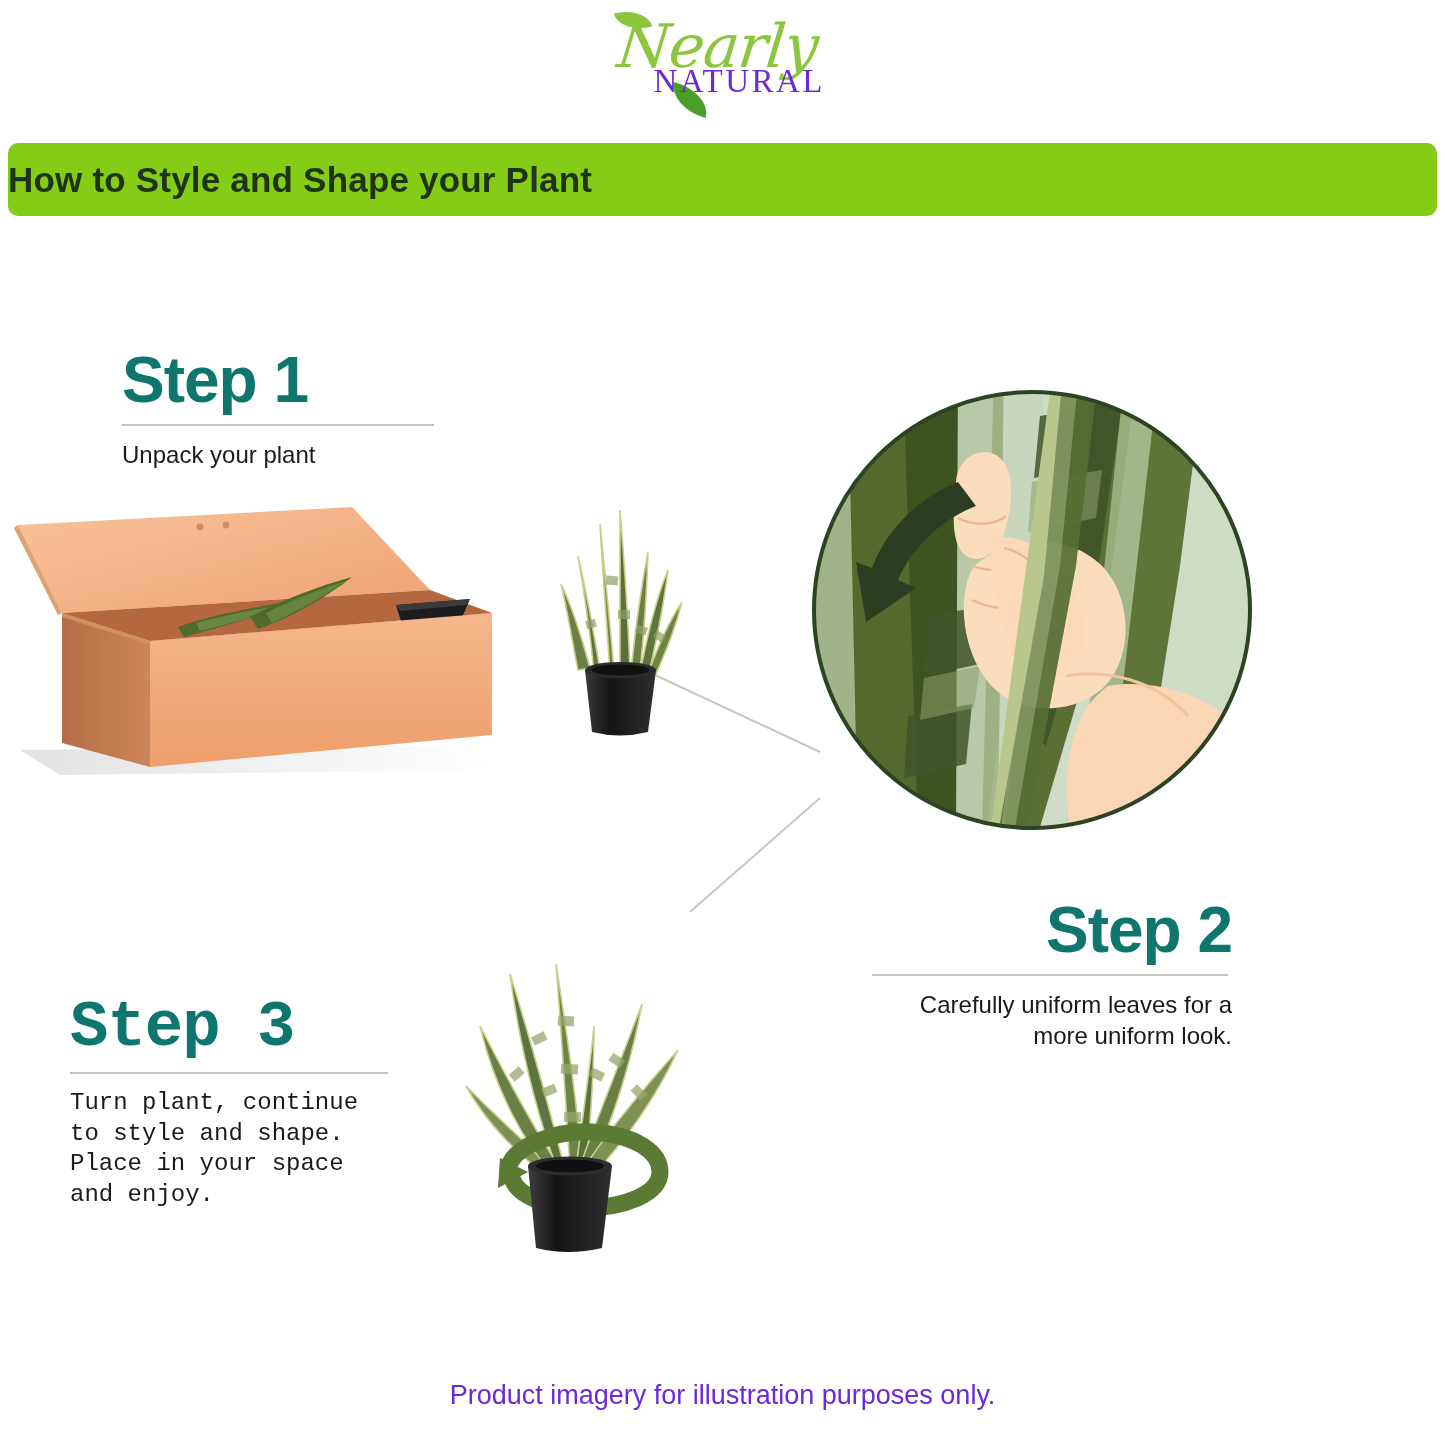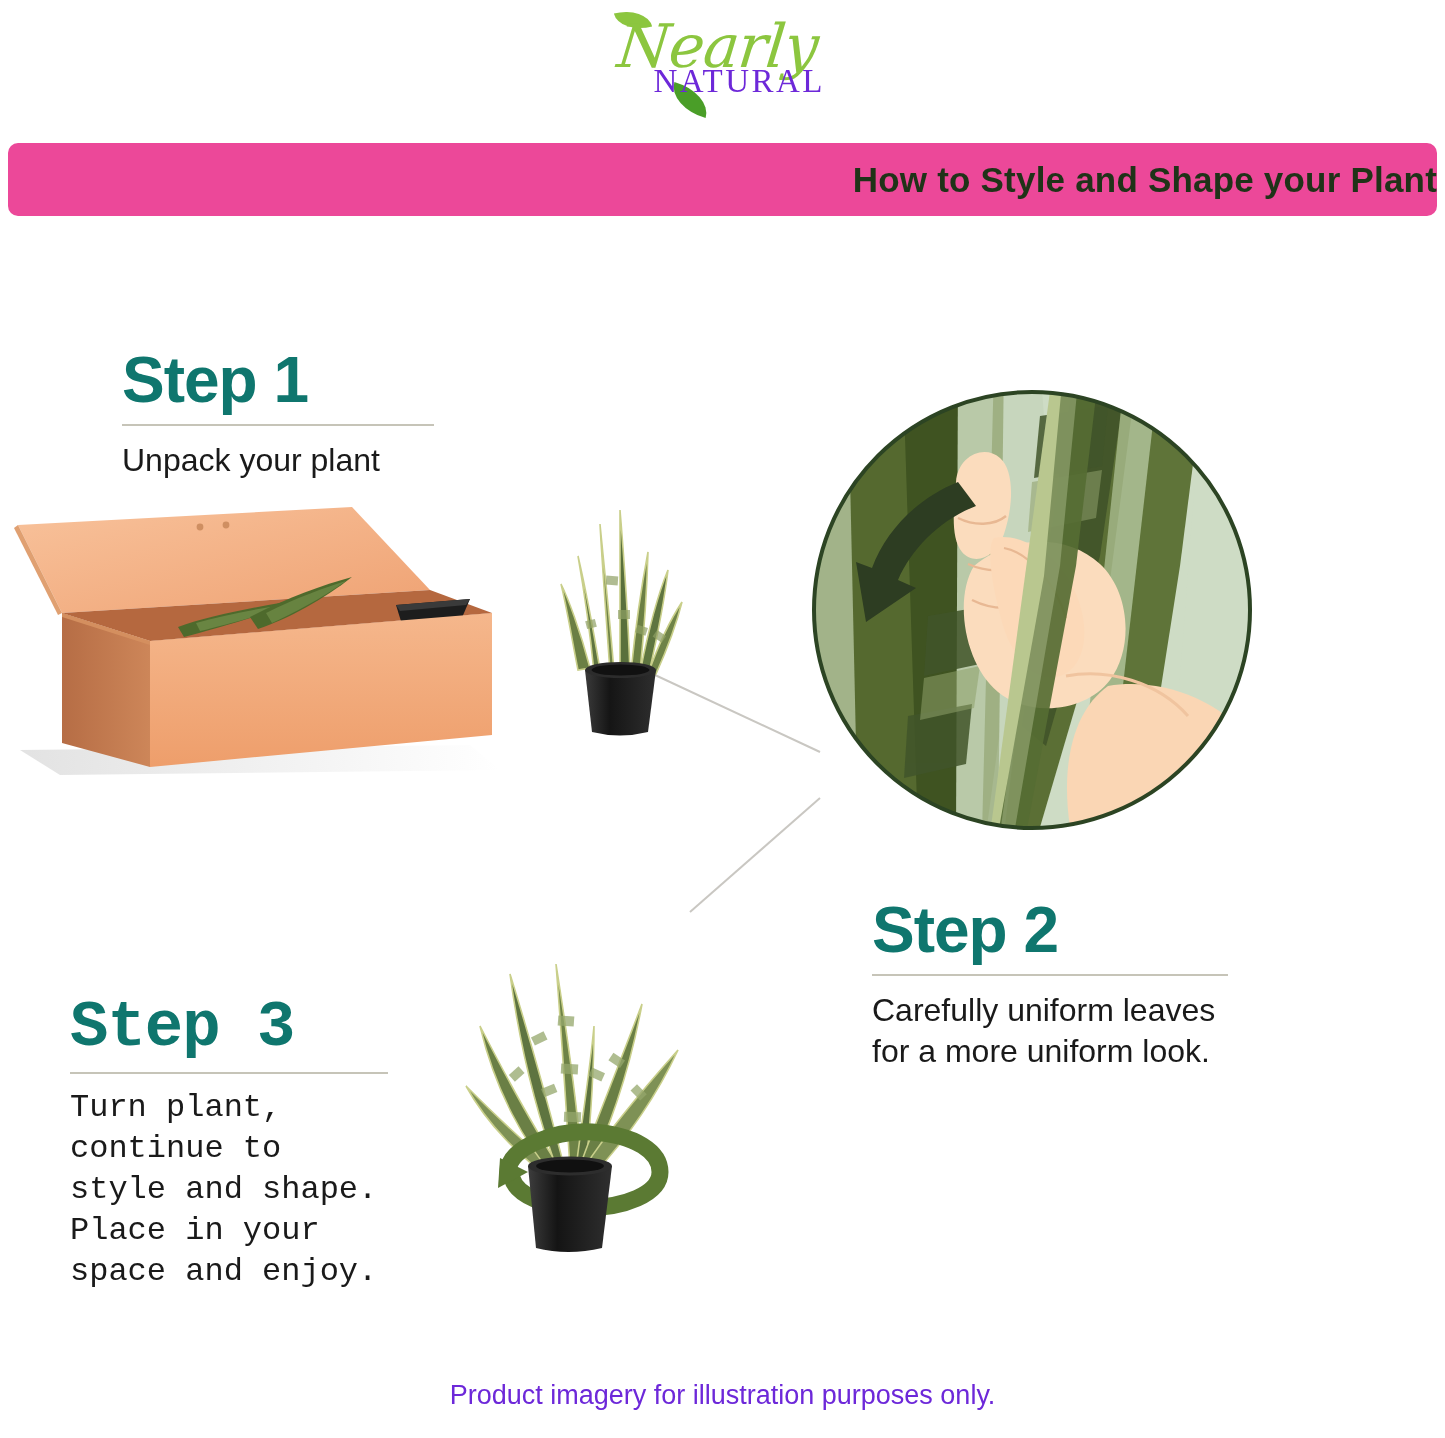--- a/index.html
+++ b/index.html
@@ -60,25 +60,25 @@
     background: #4a9e28;
     border-radius: 0 100% 0 100%;
     transform: rotate(16deg);
   }
 
   
   .banner {
     position: absolute;
     left: 8px; top: 143px;
     width: 1429px; height: 73px;
-    background: #ec4899;
+    background: #84cc16;
     border-radius: 10px;
     display: flex;
     align-items: center;
-    justify-content: flex-end;
+    justify-content: flex-start;
   }
   .banner-title {
     font-size: 35px;
     font-weight: bold;
     color: #1f3318;
     letter-spacing: 0.2px;
   }
 
   
   .step-block { position: absolute; }
@@ -89,29 +89,29 @@
     line-height: 1.0;
     letter-spacing: -1px;
   }
   .step-rule {
     height: 2px;
     background: #c6c4b8;
     margin-top: 12px;
     margin-bottom: 14px;
   }
   .step-body {
-    font-size: 32px;
+    font-size: 24px;
     color: #1a1a1a;
     line-height: 1.28;
   }
 
   #step1-block { left: 122px; top: 348px; width: 312px; }
   #step1-block .step-rule { width: 312px; }
 
-  #step2-block { left: 872px; top: 898px; width: 360px; }
+  #step2-block { left: 872px; top: 898px; width: 360px; text-align: right; }
   #step2-block .step-rule { width: 356px; }
 
   #step3-block { left: 70px; top: 996px; width: 322px; font-family: Liberation Mono, monospace; }
   #step3-block .step-rule { width: 318px; }
 
   
   .connector { position: absolute; pointer-events: none; }
 
   
   #box-art { position: absolute; left: 0px; top: 495px; width: 520px; height: 290px; }

